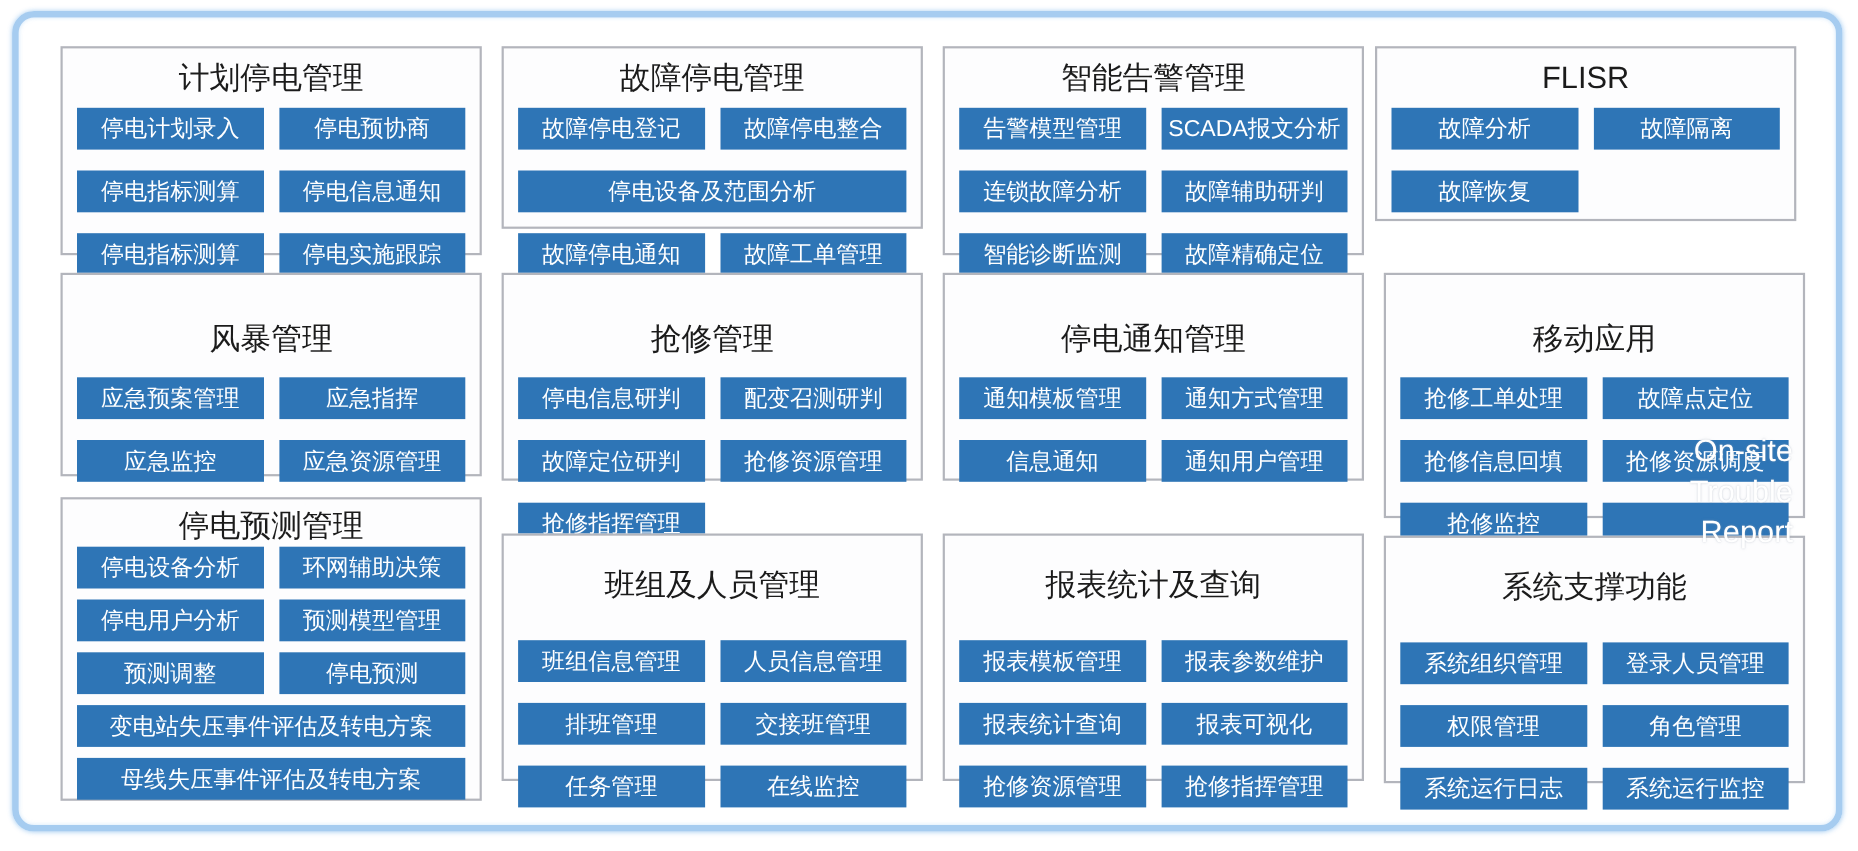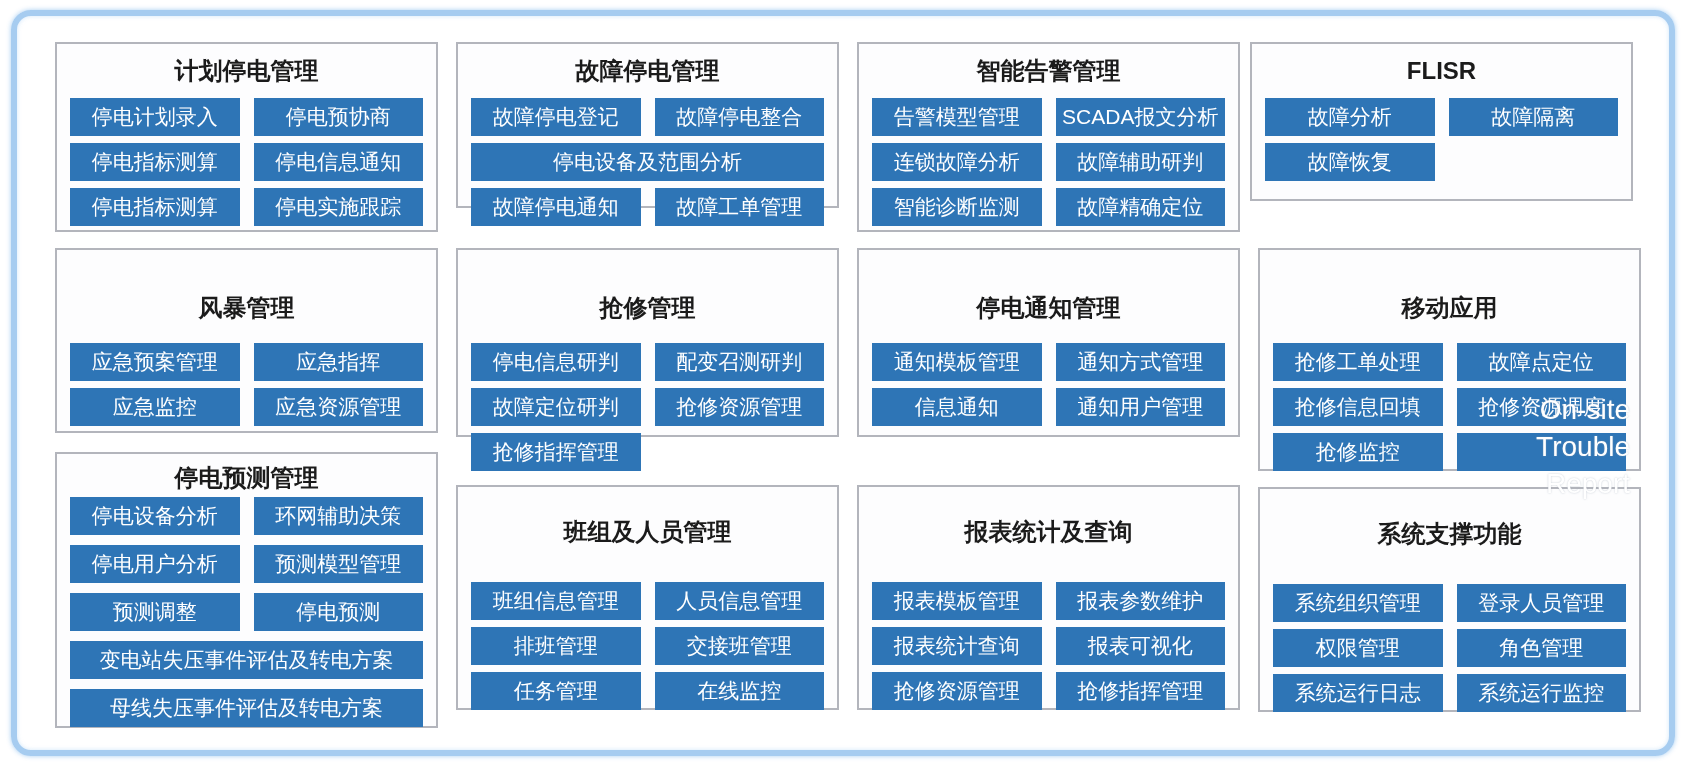--- a/index.html
+++ b/index.html
@@ -3,27 +3,27 @@
 <meta charset="utf-8">
 <style>
   html,body{margin:0;padding:0;background:#fff;}
   body{font-family:"Liberation Sans","DejaVu Sans",sans-serif;}
   .stage{position:relative;width:1689px;height:774px;background:#fff;overflow:hidden;}
   .frame{position:absolute;left:11px;top:10px;width:1664px;height:746px;box-sizing:border-box;
          border:6px solid var(--frame-border,#a6ccf0);border-radius:20px;
          box-shadow:0 0 5px rgba(150,198,240,.85), inset 0 0 4px rgba(170,210,245,.55);}
   .panel{position:absolute;width:383px;box-sizing:border-box;background:#fdfdfe;
          border:2px solid var(--panel-border,#b3b5bc);padding:0 13px;display:flex;flex-direction:column;}
-  .ttl{margin:0;text-align:center;font-weight:700;font-size:24px;line-height:36px;
+  .ttl{margin:0;text-align:center;font-weight:400;font-size:28px;line-height:36px;
        color:var(--title-text,#1b1b1b);}
   .r1 .ttl{margin:9px 0 9px;}
   .r2 .ttl{margin:40px 0 17px;}
   .r3 .ttl{margin:27px 0 32px;}
   .p9x .ttl{margin:6px 0 1px;}
-  .btns{display:grid;grid-template-columns:1fr 1fr;gap:7px 14px;align-content:start;}
+  .btns{display:grid;grid-template-columns:1fr 1fr;gap:19px 14px;align-content:start;}
   .p9x .btns{gap:10px 14px;}
   .btn{height:38px;background:var(--button-bg,#2e75b6);color:var(--button-text,#fff);
        font-size:21px;display:flex;align-items:center;justify-content:center;
        white-space:nowrap;cursor:pointer;}
   .btn.span2{grid-column:1 / -1;}
   .overlay{position:absolute;left:198px;top:141px;width:172px;text-align:right;z-index:2;
            pointer-events:none;color:#fff;font-size:28px;line-height:37px;}
   .overlay span{display:block;text-shadow:0 0 2px rgba(150,160,175,.55);}
 </style>
 </head>

